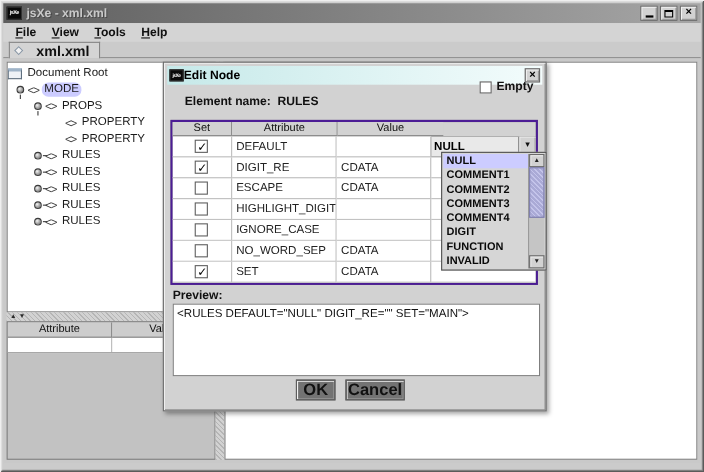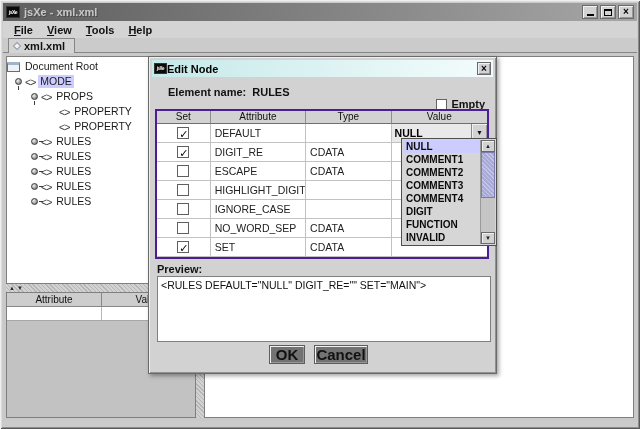--- a/index.html
+++ b/index.html
@@ -28,40 +28,40 @@
 
   
   .menubar { position:absolute; left:3px; top:21px; right:3px; height:17px;
     background:#d4d4d4; display:flex; align-items:center; padding-left:4px; }
   .menu-item { font-weight:bold; color:#111; padding:12px 7px; font-size:11px; }
   .mn { text-decoration:underline; }
 
   
   .tab { position:absolute; left:8px; top:38px; height:15px; background:#d4d4d4;
     border:1px solid #858585; border-bottom:none; display:flex; align-items:center;
-    gap:4px; padding:0 9px 0 5px; font-weight:bold; font-size:11px; color:#111; z-index:2; }
+    gap:13px; padding:0 9px 0 5px; font-weight:bold; font-size:13px; color:#111; z-index:2; }
   .diamond { width:6px; height:6px; background:#f2f2f2; border:1px solid #8a97a5;
     transform:rotate(45deg); flex:0 0 auto; }
   .tabline { position:absolute; left:3px; right:3px; top:52px; height:1px; background:#868686; }
 
   .content { position:absolute; left:3px; top:53px; right:3px; bottom:8px; background:#c9c9c9; }
 
   
   .tree-panel { position:absolute; left:6px; top:56px; width:190px; height:228px;
     background:#fff; border:1px solid #7f7f7f; overflow:hidden; padding-top:2px; }
   .tree-row { display:flex; align-items:center; height:15px; gap:3px; font-size:10.5px; color:#1a1a1a; }
   .knob { position:relative; width:7px; height:7px; border-radius:50%; flex:0 0 auto;
     background:radial-gradient(circle at 35% 35%, #f4f4f4, #5c5c5c); border:1px solid #3c3c3c; }
   .knob.expanded::after { content:''; position:absolute; left:2px; top:7px; width:1px; height:4px; background:#3c3c3c; }
   .knob.collapsed::after { content:''; position:absolute; left:7px; top:2px; width:4px; height:1px; background:#3c3c3c; }
   .root-icon { width:13px; height:10px; background:#eef2f6; border:1px solid #5f6f7f;
     border-top:3px solid #9fb4c8; flex:0 0 auto; }
   .elt-glyph { color:#3a3a3a; font-size:10.5px; letter-spacing:-1px; flex:0 0 auto; }
   .tree-label { padding:0 2px; line-height:13px; white-space:nowrap; }
-  .tree-label.tsel { background:#ccccff; }
+  .tree-label.tsel { background:#ccccff;border-radius:6px; }
 
   
   .hsplit { position:absolute; left:6px; top:284px; width:190px; height:8px; background:#cdcdcd;
     background-image:repeating-linear-gradient(45deg,#b5b5b5 0 1px,#d2d2d2 1px 3px); }
   .vsplit { position:absolute; left:196px; top:56px; width:8px; height:362px; background:#cdcdcd;
     background-image:repeating-linear-gradient(45deg,#b5b5b5 0 1px,#d2d2d2 1px 3px); }
   .split-arrow { position:absolute; font-size:6px; line-height:6px; color:#2a2a2a; }
   .ha-up { left:3px; top:1px; } .ha-down { left:11px; top:1px; }
   .va-left { left:1px; top:2px; } .va-right { left:1px; top:10px; }
 
@@ -88,21 +88,21 @@
     background:linear-gradient(to right,#c6e9e9,#f3fcfc);
     display:flex; align-items:center; gap:0; padding:0 2px; }
   .dlg-icon { width:13px; height:11px; background:#0a0a0a; border:1px solid #333;
     display:flex; align-items:center; justify-content:center; overflow:hidden; flex:0 0 auto; }
   .dlg-icon-text { color:#fff; font-size:4.5px; font-weight:bold; letter-spacing:-0.5px; }
   .dlg-title-text { font-weight:bold; font-size:11px; color:#000; }
   .dlg-close { margin-left:auto; width:14px; height:13px; }
 
   .elname { position:absolute; left:11px; top:29px; font-weight:bold; font-size:11px; color:#111;margin-left:8px; }
   .elname-val { margin-left:6px; }
-  .empty-ctl { position:absolute; right:11px; top:41px; display:flex; align-items:center; gap:4px;margin-left:36px; }
+  .empty-ctl { position:absolute; right:11px; top:16px; display:flex; align-items:center; gap:4px;margin-left:36px; }
   .cb { width:11px; height:11px; background:#fff; border:1px solid #636363; position:relative; flex:0 0 auto; }
   .empty-lbl { font-weight:bold; font-size:11px; color:#111; }
 
   .dtable { position:absolute; left:6px; top:52px; width:334px; border:2px solid #4c1d95; background:#737373; }
   .thead { display:flex; height:13px; background:#d2d2d2; }
   .th { border-right:1px solid #8e8e8e; border-bottom:1px solid #6f6f6f; font-size:10px;
     text-align:center; line-height:12px; color:#111; background:#d2d2d2; }
   .th:last-child { border-right:none; }
   .tr { display:flex; height:19px; }
   .td { border-right:1px solid #c2c2c2; border-bottom:1px solid #c2c2c2; background:#fff;
@@ -275,21 +275,20 @@
 
     <div class="empty-ctl">
       <span class="cb"></span>
       <span class="empty-lbl">Empty</span>
     </div>
 
     <div class="dtable">
         <div class="thead">
           <div class="th" style="width: 54px;">Set</div>
           <div class="th" style="width: 96px;">Attribute</div>
-          <div class="th" style="width: 86px;">Type</div>
           <div class="th" style="width: 96px;">Value</div>
         </div>
         <div class="tr">
           <div class="td set" style="width: 54px;">
             <span class="cbx">
               <span class="ck">✓</span>
             </span>
           </div>
           <div class="td" style="width: 96px;">DEFAULT</div>
           <div class="td" style="width: 86px;"></div>

